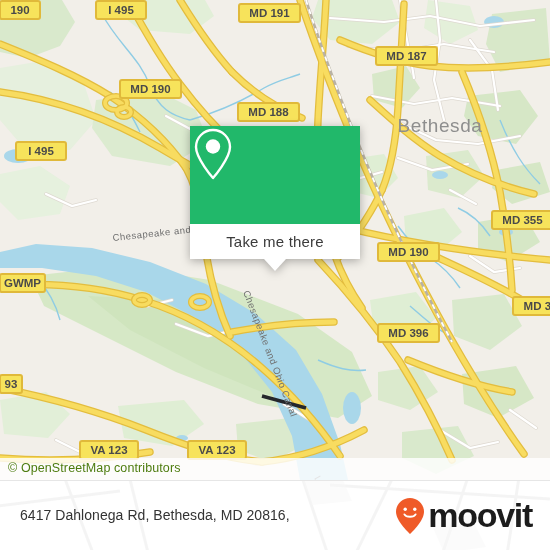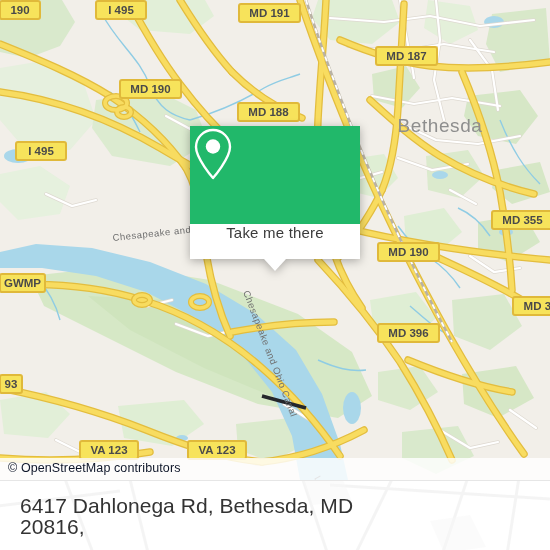--- a/index.html
+++ b/index.html
@@ -20,41 +20,41 @@
   }
   #map svg { position: absolute; left: 0; top: 0; display: block; }
 
   
   #attribution {
     position: absolute; left: 0; bottom: 0;
     width: 100%;
     padding: 3px 0 4px 8px;
     background: rgba(255,255,255,0.82);
     font-size: 12.5px;
-    color: #0f172a;
+    color: #4d7c0f;
     letter-spacing: .1px;
     line-height: 15px;
   }
 
   
   #card {
     position: absolute;
     left: 190px; top: 126px;
     width: 170px;
     filter: drop-shadow(0 2px 5px rgba(0,0,0,.30));
   }
   #card-head {
     height: 98px;
     background: #21b86a;
     display: flex; align-items: center; justify-content: center;
   }
   #card-foot {
     height: 35px;
     background: #ffffff;
-    display: flex; justify-content: center;
+    display: flex; align-items: center; justify-content: center;
     position: relative;
   }
   #card-foot-label {
     font-size: 15px;
     color: #3b3b3b;
     letter-spacing: .2px;
   }
   #card-tail {
     position: absolute;
     left: 50%; top: 100%;
@@ -78,21 +78,21 @@
     width: 550px; height: 70px;
     opacity: .30;
   }
   #footer-inner {
     position: relative;
     height: 100%;
     display: flex; align-items: center; justify-content: space-between;
     padding: 0 18px 0 20px;
   }
   #footer-address {
-    font-size: 21px;
+    font-size: 14px;
     line-height: 21px;
     color: #333333;
     letter-spacing: .05px;
     max-width: 360px;
   }
   #logo { display: flex; align-items: center; gap: 3px; }
   #logo-text {
     font-size: 34px;
     font-weight: 700;
     letter-spacing: -1.3px;
@@ -411,16 +411,25 @@
         <path d="M300 -8 L340 -8 L352 20 L312 24 Z" opacity=".5"></path>
         <path d="M430 40 L470 34 L486 66 L444 72 Z" opacity=".5"></path>
       </g>
     </svg>
 
     <div id="footer-inner">
       <div id="footer-address">
         <div>6417 Dahlonega Rd, Bethesda, MD 20816,</div>
       </div>
 
+      <div id="logo">
+        <svg width="30" height="38" viewBox="0 0 30 38">
+          <path d="M15 1 C7.3 1 1 7.2 1 14.8 C1 24.6 15 37 15 37 C15 37 29 24.6 29 14.8 C29 7.2 22.7 1 15 1 Z" fill="#ef5a28"></path>
+          <circle cx="10.2" cy="12.2" r="1.7" fill="#ffffff"></circle>
+          <circle cx="19.8" cy="12.2" r="1.7" fill="#ffffff"></circle>
+          <path d="M9.4 17.4 C11.2 20.6 18.8 20.6 20.6 17.4" fill="none" stroke="#ffffff" stroke-width="1.9" stroke-linecap="round"></path>
+        </svg>
+        <span id="logo-text">moovit</span>
+      </div>
     </div>
   </div>
 
 </div>
 
 </body></html>

